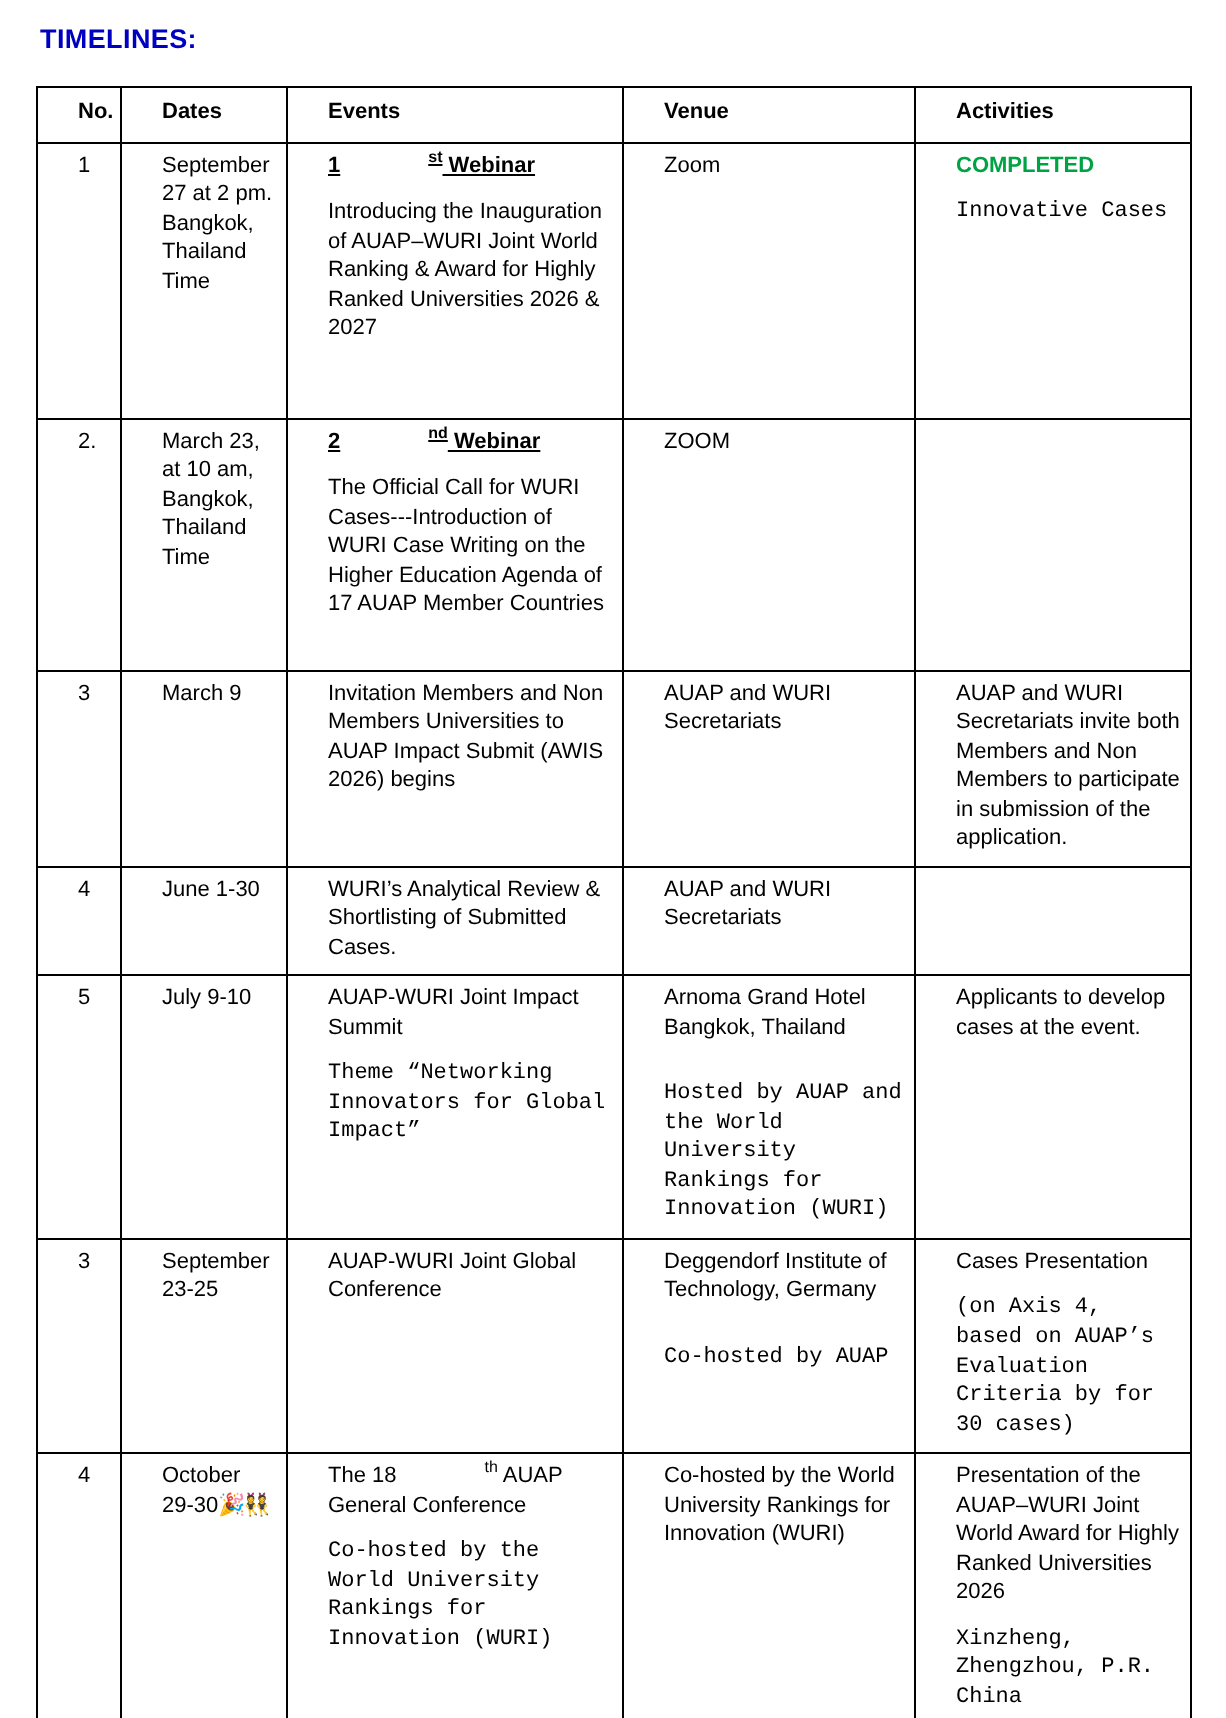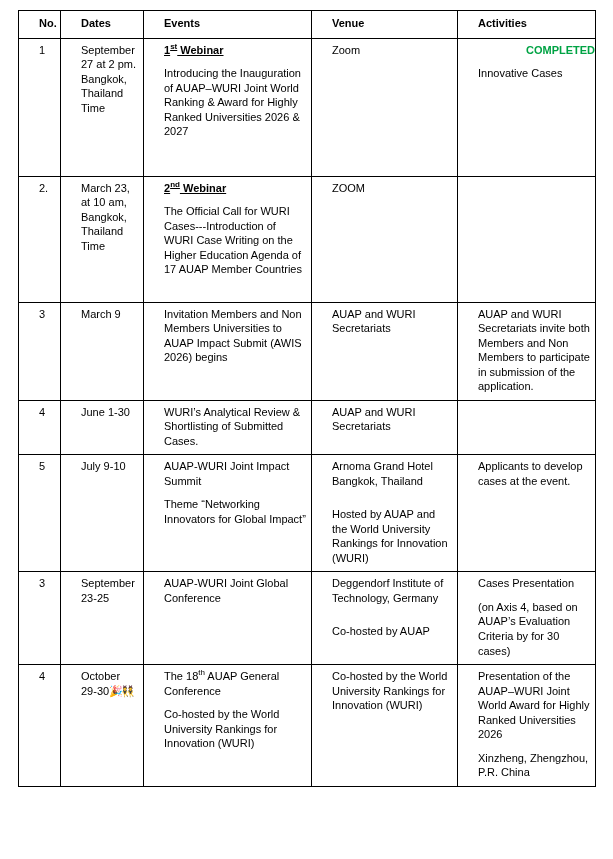--- a/index.html
+++ b/index.html
@@ -49,34 +49,35 @@
     padding-top: 5px;
     padding-bottom: 7px;
   }
   col.c-no     { width: 42px; }
   col.c-dates  { width: 83px; }
   col.c-events { width: 168px; }
   col.c-venue  { width: 146px; }
   col.c-act    { width: 138px; }
 
   .cellblock { margin: 0 0 9px 0; }
-  .cellblock:last-child { margin-bottom: 0; }
+  .cellblock:last-child { margin-bottom: 0; font-family: Liberation Mono, monospace; }
   .u-bold { font-weight: bold; text-decoration: underline; text-align: center; }
-  .completed { color: #00a344; font-weight: bold; margin-left: 48px; }
-  sup { font-size: 8px; line-height: 0; vertical-align: super; }
+  .completed { color: #00a344; font-weight: bold; }
+  sup { font-size: 8px; line-height: 0; vertical-align: super; margin-left: 44px; }
   .ord { text-decoration: underline; font-weight: bold; }
   .emoji { letter-spacing: -1px; }
   .spacer-lg { height: 22px; }
   .spacer-sm { height: 10px; }
 </style>
 </head>
 <body>
 
 <div class="page">
 
+  <div class="doc-title">TIMELINES:</div>
 
   <table class="timeline">
     <colgroup>
       <col class="c-no">
         <col class="c-dates">
         <col class="c-events">
         <col class="c-venue">
         <col class="c-act">
     </colgroup>
     <thead>

